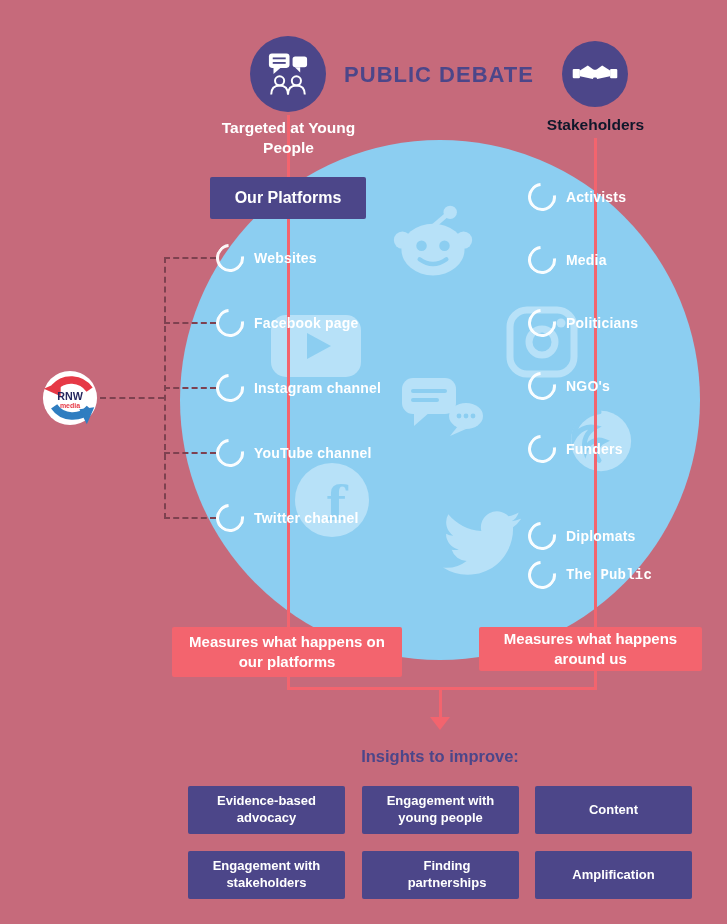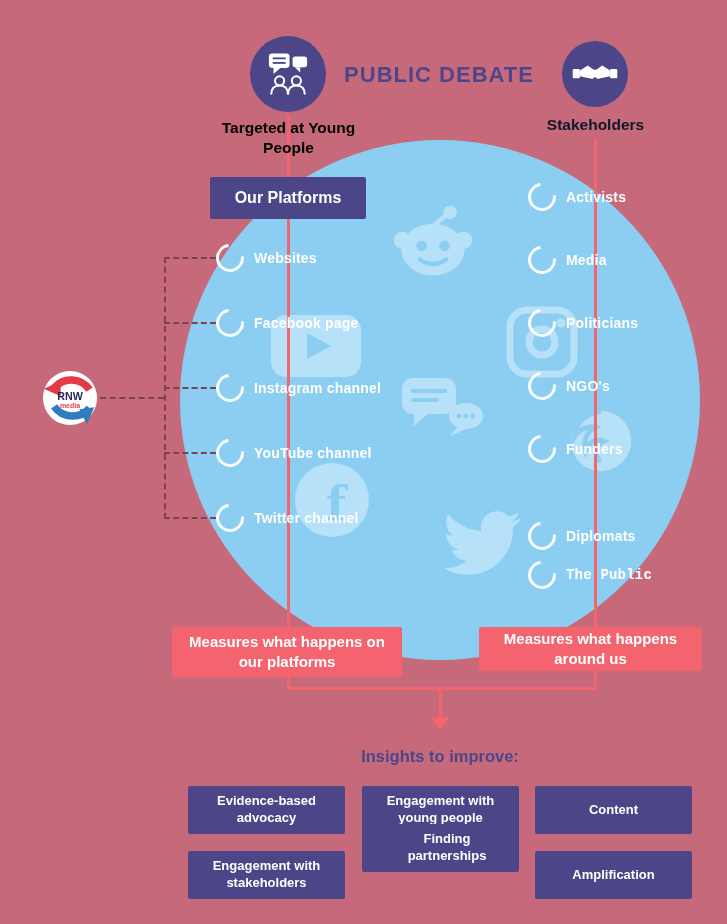--- a/index.html
+++ b/index.html
@@ -18,21 +18,21 @@
     border-left:10px solid transparent;border-right:10px solid transparent;
     border-top:13px solid #f3646e;
   }
   
   .dash-h{border-top:2px dashed #7e4150;z-index:2;}
   .dash-v{border-left:2px dashed #7e4150;z-index:2;}
   
   .badge-circle{border-radius:50%;background:#4c4689;z-index:6;display:flex;align-items:center;justify-content:center;}
   .main-title{z-index:6;color:#4c4689;font-size:22px;font-weight:bold;letter-spacing:1px;text-align:center;white-space:nowrap;}
   .sub-label{z-index:6;font-size:15.5px;font-weight:bold;text-align:center;line-height:1.3;}
-  .coral-text{color:#000000;}
+  .coral-text{color:#ffffff;}
   .purple-text{color:#0f172a;}
   
   .pill{
     z-index:6;background:#4c4689;color:#ffffff;font-weight:bold;font-size:16px;
     display:flex;align-items:center;justify-content:center;border-radius:2px;
   }
   
   .row{z-index:6;display:flex;align-items:center;gap:10px;height:30px;}
   .ring{
     flex:none;width:22px;height:22px;border-radius:50%;
@@ -221,16 +221,16 @@
 
   <div class="abs measure" style="left:172px;top:627px;width:230px;height:50px;">Measures what happens on our platforms</div>
   <div class="abs measure" style="left:479px;top:627px;width:223px;height:44px;">Measures what happens around us</div>
 
   <div class="abs insights-title" style="left:290px;top:747px;width:300px;">Insights to improve:</div>
 
   <div class="abs insight-box" style="left:188px;top:786px;">Evidence-based advocacy</div>
   <div class="abs insight-box" style="left:362px;top:786px;">Engagement with young people</div>
   <div class="abs insight-box" style="left:535px;top:786px;">Content</div>
   <div class="abs insight-box" style="left:188px;top:851px;">Engagement with stakeholders</div>
-  <div class="abs insight-box" style="left:362px;top:824px;padding-left:33px;">Finding partnerships</div>
+  <div class="abs insight-box" style="left:362px;top:851px;padding-left:33px;">Finding partnerships</div>
   <div class="abs insight-box" style="left:535px;top:851px;">Amplification</div>
 
 </div>
 
 </body></html>

